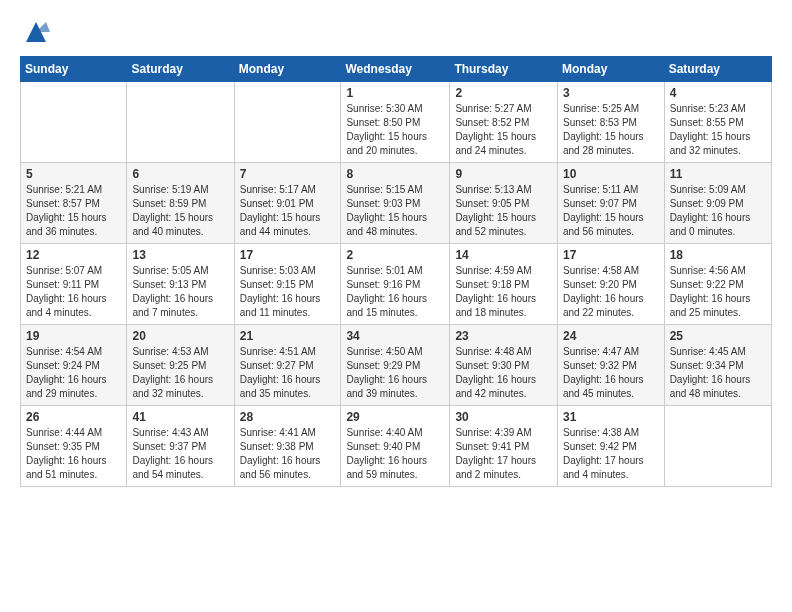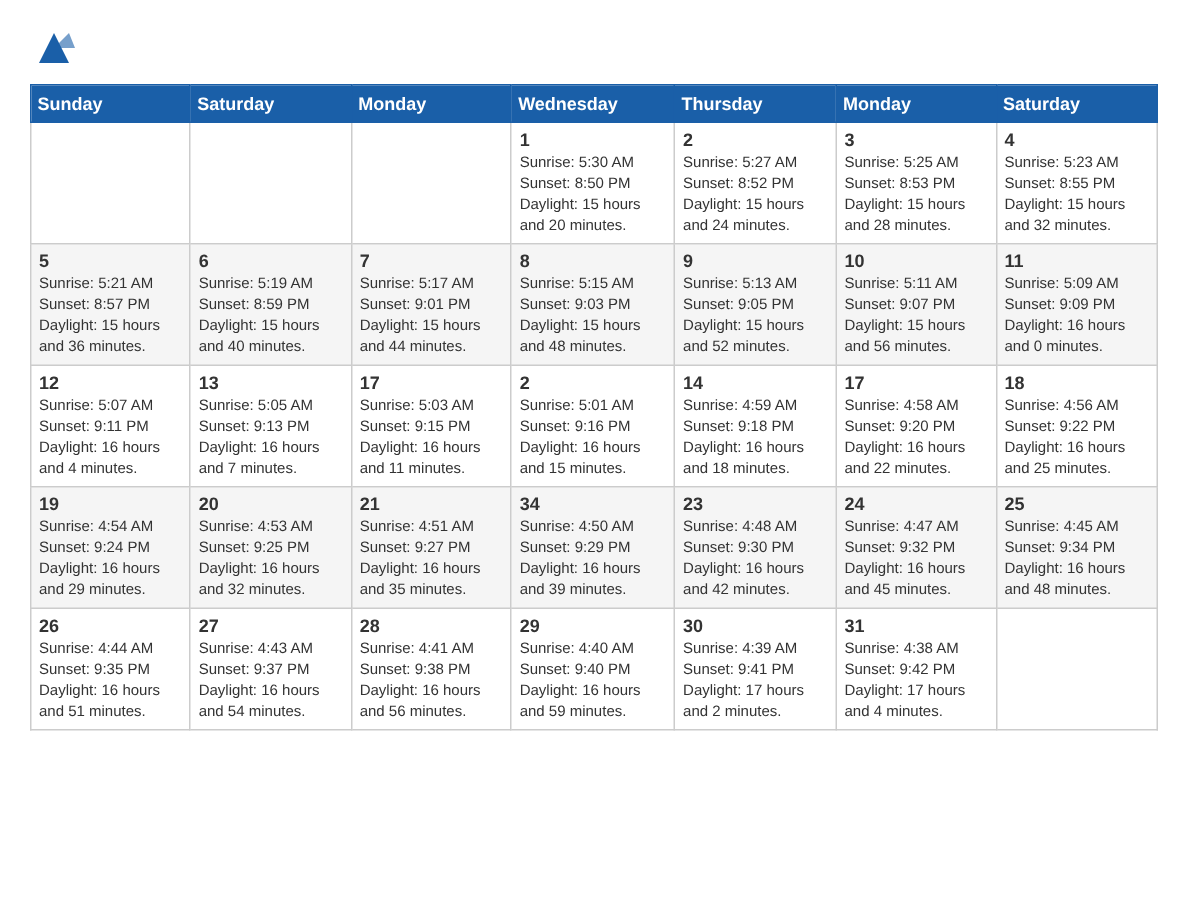--- a/index.html
+++ b/index.html
@@ -247,21 +247,21 @@
             <span class="day-num">25</span>
             <div class="day-info">Sunrise: 4:45 AM<br>Sunset: 9:34 PM<br>Daylight: 16 hours<br>and 48 minutes.</div>
           </td>
         </tr>
         <tr>
           <td>
             <span class="day-num">26</span>
             <div class="day-info">Sunrise: 4:44 AM<br>Sunset: 9:35 PM<br>Daylight: 16 hours<br>and 51 minutes.</div>
           </td>
           <td>
-            <span class="day-num">27</span>
+            <span class="day-num">41</span>
             <div class="day-info">Sunrise: 4:43 AM<br>Sunset: 9:37 PM<br>Daylight: 16 hours<br>and 54 minutes.</div>
           </td>
           <td>
             <span class="day-num">28</span>
             <div class="day-info">Sunrise: 4:41 AM<br>Sunset: 9:38 PM<br>Daylight: 16 hours<br>and 56 minutes.</div>
           </td>
           <td>
             <span class="day-num">29</span>
             <div class="day-info">Sunrise: 4:40 AM<br>Sunset: 9:40 PM<br>Daylight: 16 hours<br>and 59 minutes.</div>
           </td>

